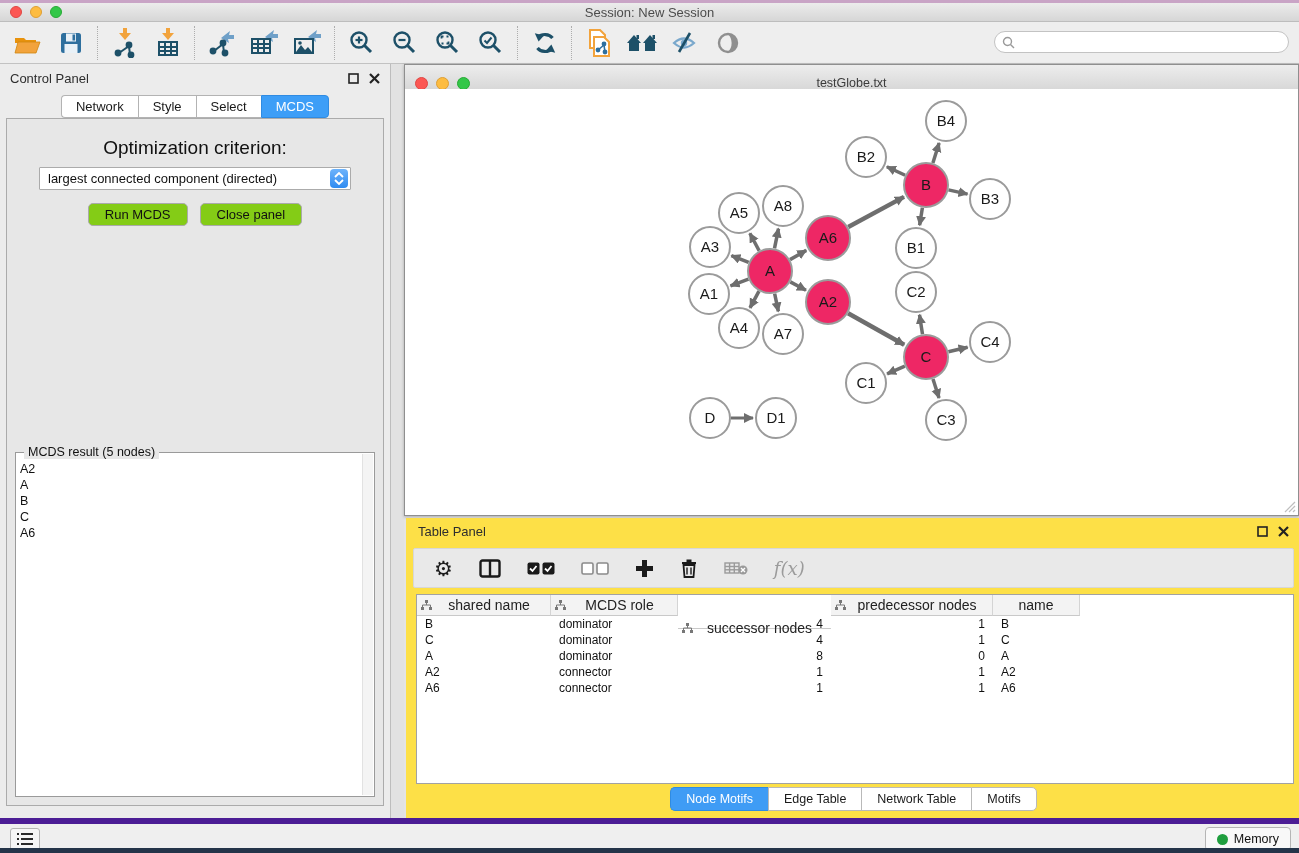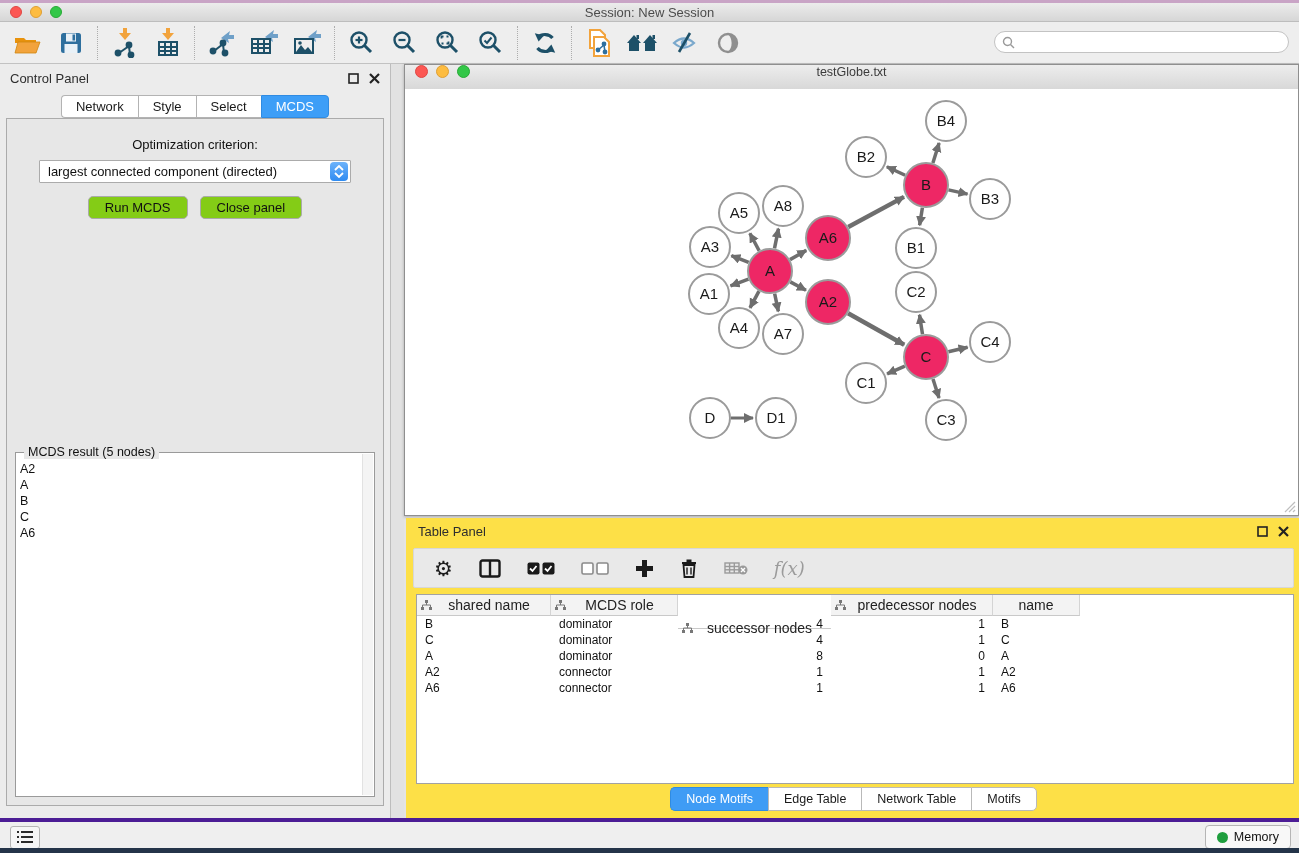--- a/index.html
+++ b/index.html
@@ -37,21 +37,21 @@
   .cp-title { font-size:13px; color:#2e2e2e; flex:1; }
   .cp-winbtns { display:flex; gap:10px; align-items:center; }
   .cp-tabs { position:absolute; top:31px; left:0; width:100%; display:flex; justify-content:center; z-index:3; }
   .cp-tab { font-size:13px; padding:3px 14px; background:#fff; border:1px solid #b3b3b3;
     border-right:none; color:#1a1a1a; cursor:default; }
   .cp-tab:first-child { border-radius:4px 0 0 4px; }
   .cp-tab:last-child { border-radius:0 4px 4px 0; border-right:1px solid #b3b3b3; }
   .cp-tab.active { background:#3d9ef7; border-color:#2f8be2; color:#fff; }
   .cp-content { position:absolute; top:54px; left:6px; right:6px; bottom:12px;
     border:1px solid #ababab; background:#e7e7e7; }
-  .opt-label { text-align:center; margin-top:18px; font-size:13px; color:#111; }
+  .opt-label { text-align:center; margin-top:18px; font-size:19px; color:#111; }
   .opt-select { margin:8px auto 0; width:312px; height:23px; background:#fff;
     border:1px solid #ababab; border-radius:1px; display:flex; align-items:center; }
   .opt-select .val { flex:1; font-size:13px; padding-left:8px; color:#111; white-space:nowrap; }
   .opt-stepper { width:18px; height:19px; margin-right:2px; background:linear-gradient(#6db3fb,#2f8bf1);
     border-radius:4px; display:flex; flex-direction:column; align-items:center; justify-content:center; gap:1px; }
   .btn-row { display:flex; justify-content:center; gap:12px; margin-top:13px; }
   .cp-btn { background:#84cc16; border:1px solid #aaa; border-radius:5px; font-size:13px;
     padding:3px 16px; color:#111; }
   .result-group { position:absolute; left:8px; right:8px; top:333px; bottom:8px;
     border:1px solid #9a9a9a; background:#fff; }
@@ -60,21 +60,21 @@
   .result-list { position:absolute; inset:8px 12px 4px 4px; overflow:hidden;
     font-size:12.5px; color:#111; }
   .result-list div { line-height:16px; }
   .result-scroll { position:absolute; top:1px; bottom:1px; right:1px; width:11px;
     background:#f4f4f4; border-left:1px solid #e2e2e2; }
 
   
   .net-window { position:absolute; left:404px; top:64px; width:895px; height:452px;
     border:1px solid #8f8f8f; background:#fff; box-shadow:0 1px 3px rgba(0,0,0,.25); }
   .net-titlebar { height:26px; background:linear-gradient(#ededed,#d7d7d7);
-    border-bottom:1px solid #b3b3b3; display:flex; align-items:flex-start; position:relative; }
+    border-bottom:1px solid #b3b3b3; display:flex; align-items:flex-end; position:relative; }
   .net-titlebar .title { position:absolute; left:0; right:0; text-align:center; font-size:12.5px; color:#3b3b3b; }
   .net-canvas { position:absolute; top:24px; left:0; right:0; bottom:0; background:#fff; overflow:hidden; }
   .resize-grip { position:absolute; right:2px; bottom:2px; width:14px; height:14px; opacity:.55; }
 
   
   .table-panel { position:absolute; left:406px; top:518px; width:895px; height:300px; background:#fde047; }
   .tp-titlerow { height:26px; display:flex; align-items:center; padding:0 12px; }
   .tp-title { font-size:13px; color:#2e2e2e; flex:1; }
   .tp-toolbar { position:absolute; left:7px; right:7px; top:30px; height:40px;
     background:#e9e9e9; border:1px solid #d7d7d7; border-radius:2px;
@@ -93,21 +93,21 @@
   .nt-cell.num { text-align:right; }
   .tp-tabs { position:absolute; bottom:7px; left:0; width:100%; display:flex; justify-content:center; }
   .tp-tab { font-size:12.5px; padding:4px 15px; background:#fff; border:1px solid #b9b9b9;
     border-right:none; color:#1a1a1a; }
   .tp-tab:first-child { border-radius:5px 0 0 5px; }
   .tp-tab:last-child { border-radius:0 5px 5px 0; border-right:1px solid #b9b9b9; }
   .tp-tab.active { background:#3f9cf5; border-color:#2f8be2; color:#fff; }
 
   
   .statusbar { position:absolute; left:0; top:818px; width:100%; height:32px;
-    background:#efefef; border-top:4px solid #4c1d95; }
+    background:#efefef; border-top:6px solid #4c1d95; }
   .list-btn { position:absolute; left:10px; top:4px; width:30px; height:23px;
     background:#f6f6f6; border:1px solid #b5b5b5; border-radius:3px;
     display:flex; align-items:center; justify-content:center; }
   .memory-btn { position:absolute; right:8px; top:3px; height:24px;
     background:#f8f8f8; border:1px solid #b5b5b5; border-radius:4px;
     display:flex; align-items:center; gap:6px; padding:0 11px; font-size:12.5px; color:#111; }
   .mem-dot { width:11px; height:11px; border-radius:50%; background:#1f9e3e; }
   .wallpaper-bottom { position:absolute; left:0; top:848px; width:100%; height:5px; background:#243449; }
 
   .splitter { position:absolute; left:391px; top:64px; width:13px; height:754px; background:#e2e2e2; }

